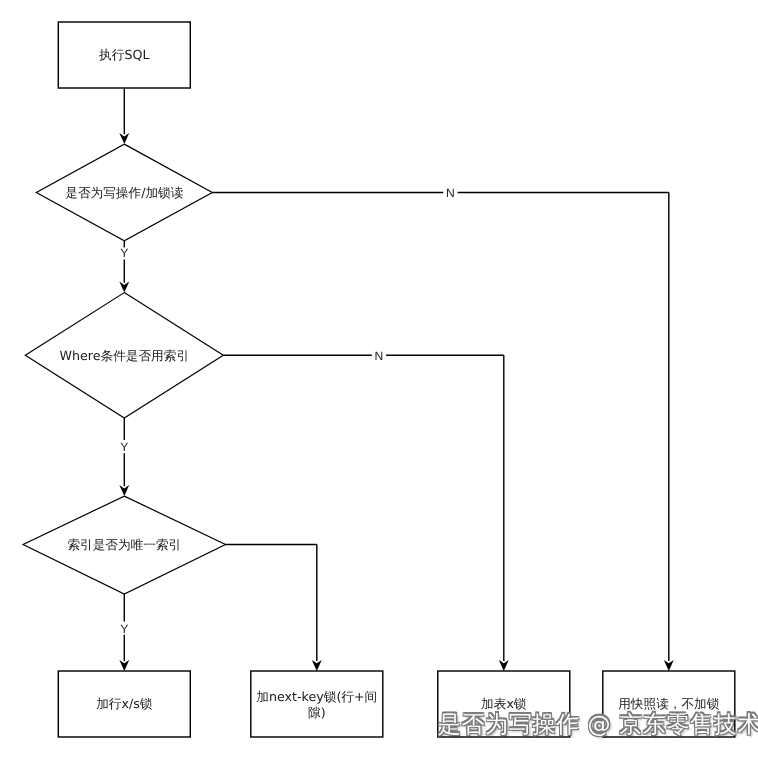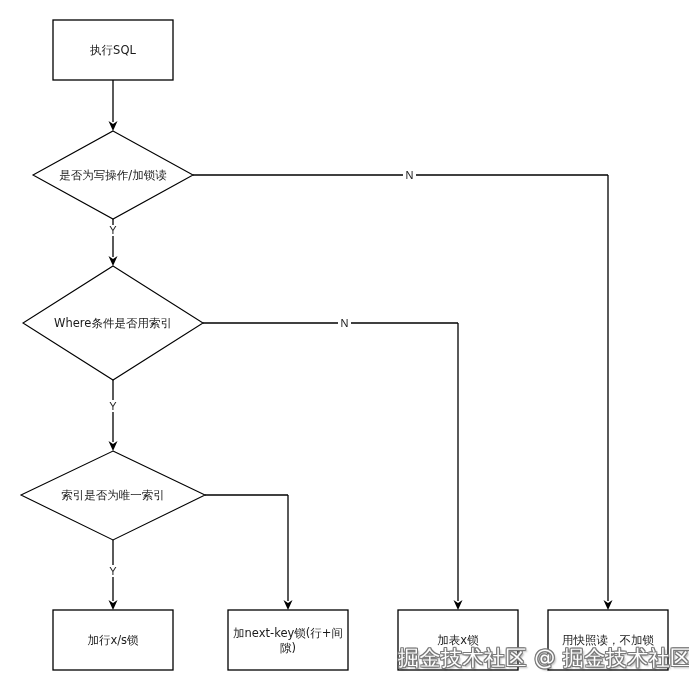--- a/index.html
+++ b/index.html
@@ -142,13 +142,13 @@
     <rect x="398" y="610" width="120" height="60" fill="#fff" stroke="#000" stroke-width="1.3"></rect>
     <text class="node-text" x="458" y="644" text-anchor="middle">加表x锁</text>
   </g>
 
   <g>
     <rect x="548" y="610" width="120" height="60" fill="#fff" stroke="#000" stroke-width="1.3"></rect>
     <text class="node-text" x="608" y="644" text-anchor="middle">用快照读，不加锁</text>
   </g>
 </svg>
 
-<div class="watermark">掘金技术社区 @ 掘金技术社区</div>
+<div class="watermark">是否为写操作 @ 京东零售技术</div>
 
 </body></html>

